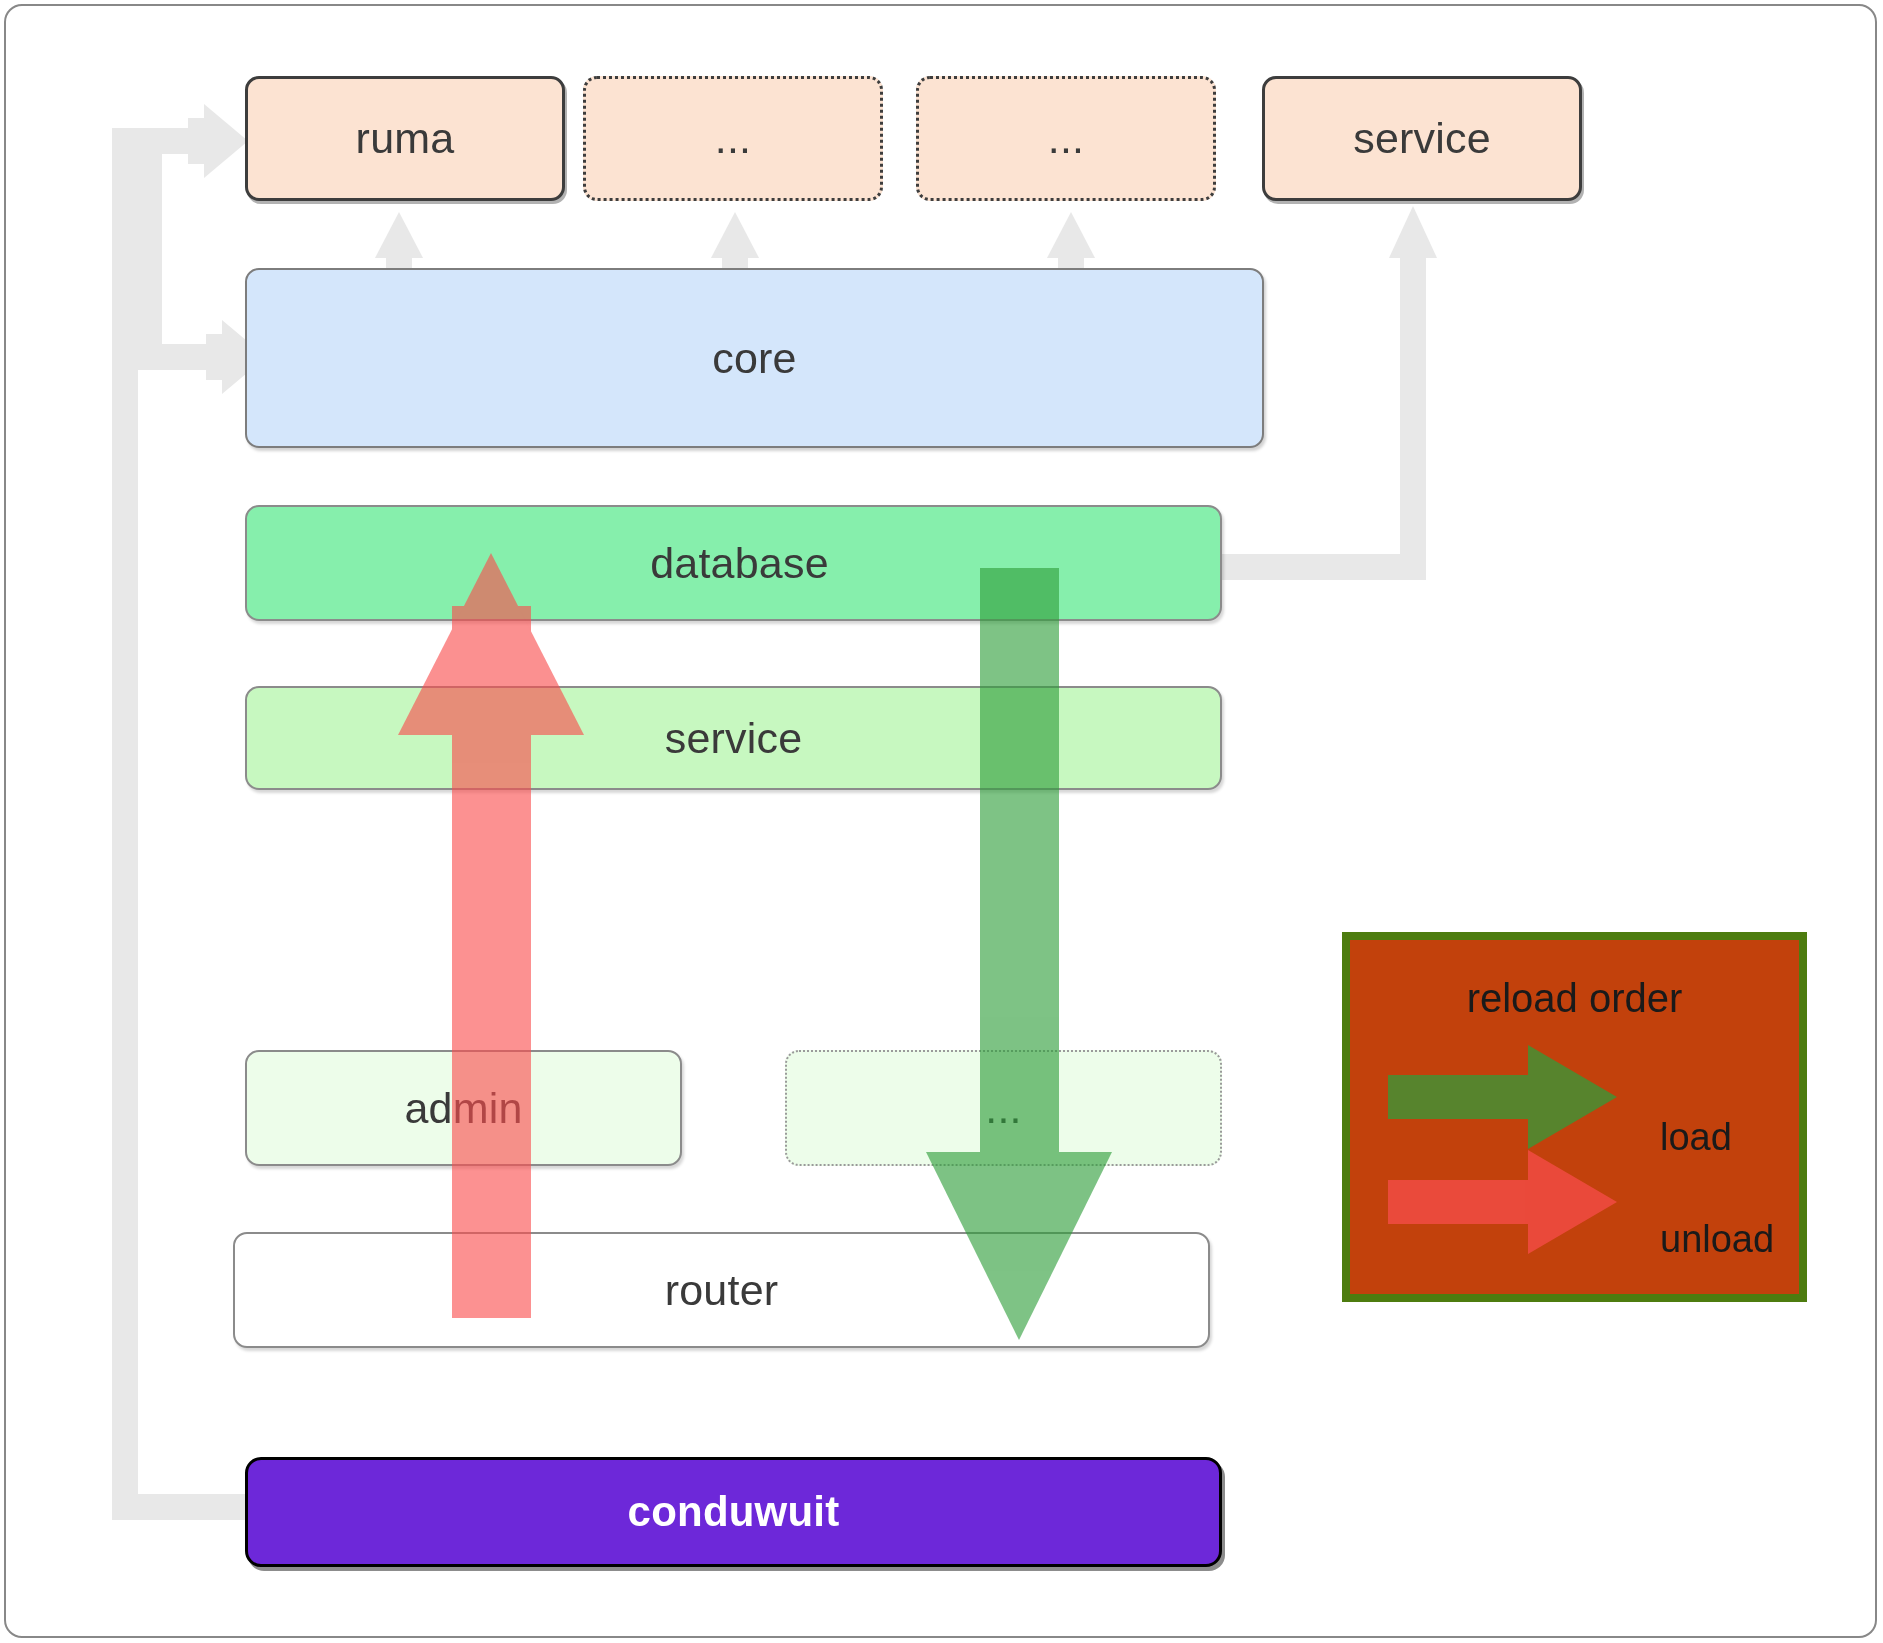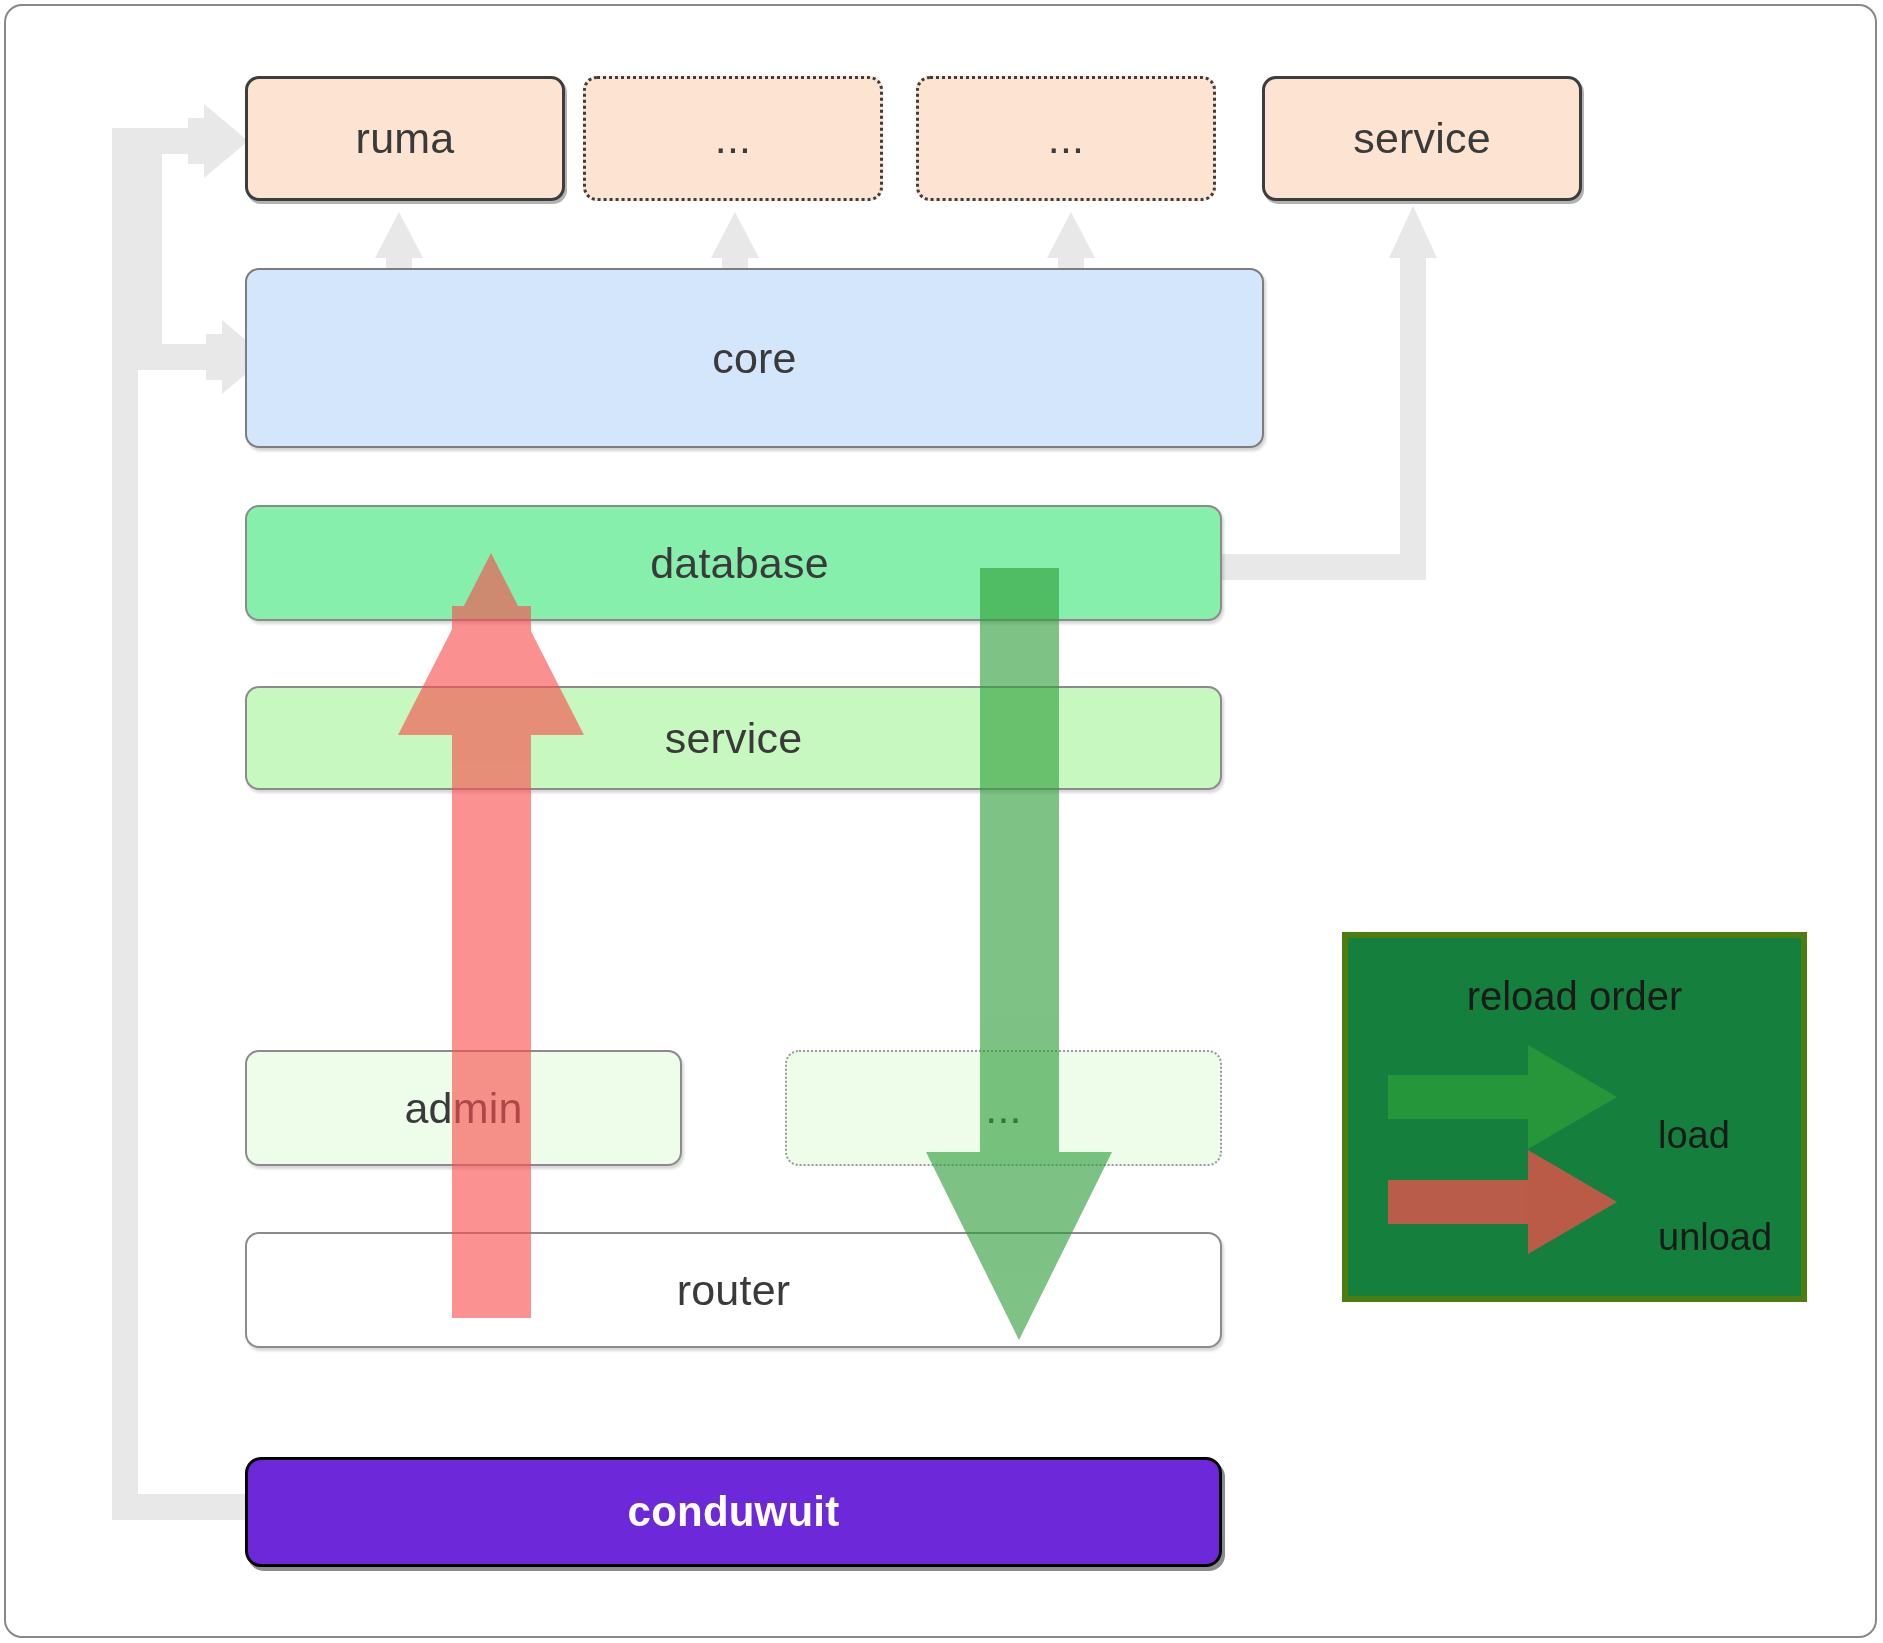--- a/index.html
+++ b/index.html
@@ -60,21 +60,21 @@
   
   .app{
     background:#6d28d9;border:3px solid #000000;border-radius:16px;
     color:#ffffff;font-weight:bold;font-size:42px;
     box-shadow:3px 4px 0 rgba(0,0,0,.45);
   }
 
   
   #legend{
     position:absolute;
-    background:#15803d;border:6px solid #4d7c0f;
+    background:#c2410c;border:8px solid #4d7c0f;
     box-sizing:border-box;z-index:6;
   }
   #legend .title{
     position:absolute;left:0;right:0;top:36px;text-align:center;
     font-size:40px;color:#1a1a1a;
   }
   .leg-row{position:absolute;left:0;right:0;height:110px;}
   .leg-text{
     position:absolute;left:310px;top:50%;transform:translateY(-50%);
     font-size:38px;color:#1a1a1a;white-space:nowrap;
@@ -154,21 +154,21 @@
 
 
   <div class="node layer lv-admin" style="left:245px;top:1050px;width:437px;height:116px;">
     <span class="lbl">admin</span>
   </div>
 
   <div class="node layer lv-dots dotted" style="left:785px;top:1050px;width:437px;height:116px;">
     <span class="lbl">...</span>
   </div>
 
-  <div class="node layer lv-router" style="left:245px;top:1232px;width:977px;height:116px;">
+  <div class="node layer lv-router" style="left:233px;top:1232px;width:977px;height:116px;">
     <span class="lbl">router</span>
   </div>
 
   <div class="node app" style="left:245px;top:1457px;width:977px;height:110px;">
     <span class="lbl">conduwuit</span>
   </div>
 
   <svg class="overlay" id="flows" viewBox="0 0 1883 1643">
 
     <g opacity="0.62">

